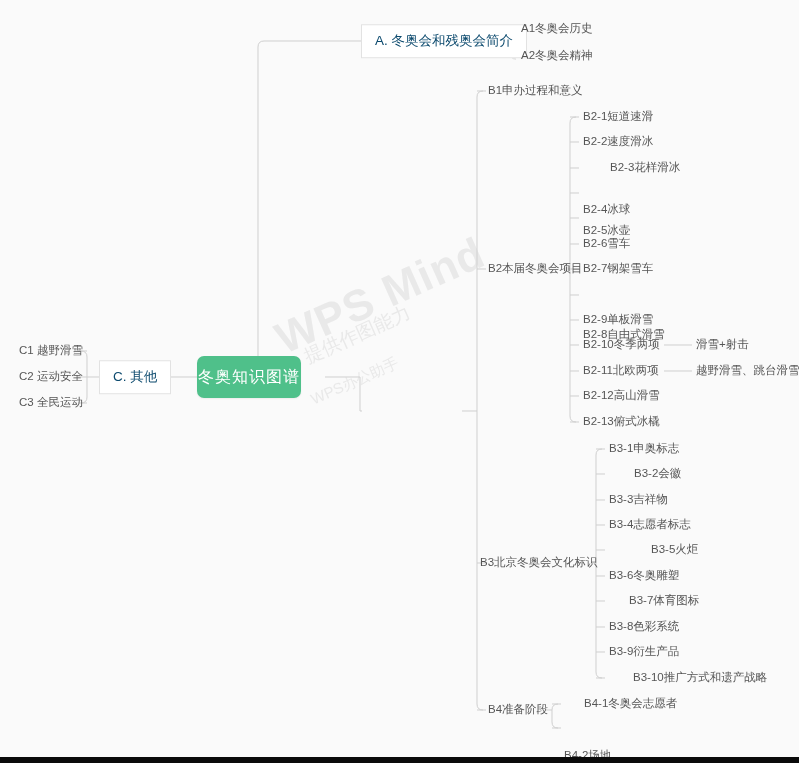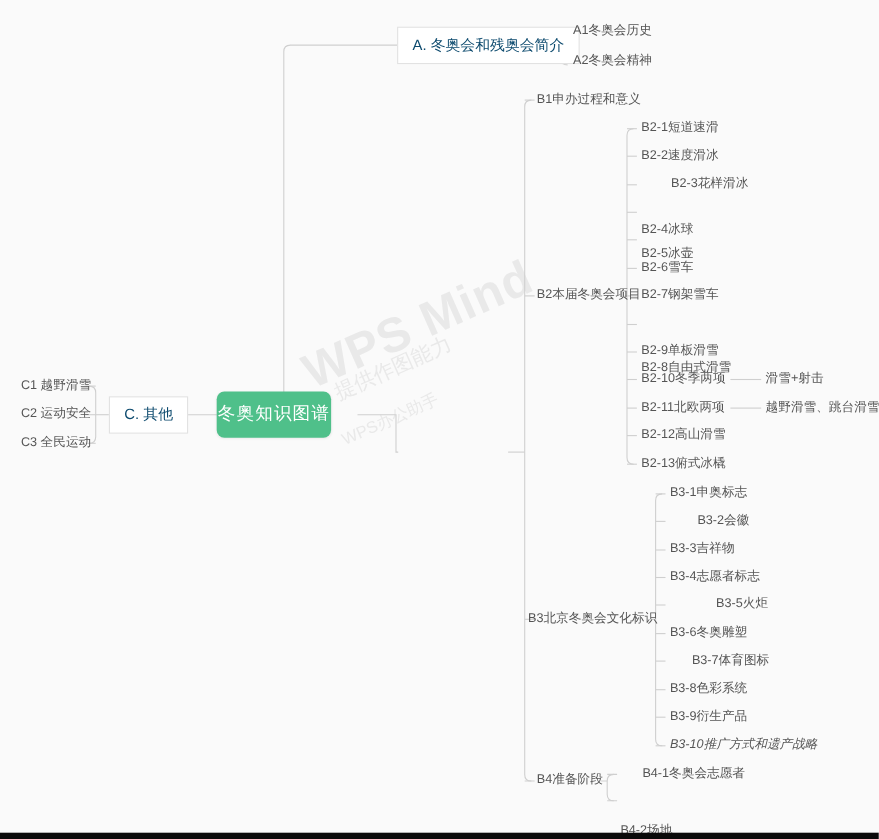--- a/index.html
+++ b/index.html
@@ -204,21 +204,21 @@
 
   <div class="node leaf" style="left:609px; top:449px;">B3-1申奥标志</div>
   <div class="node leaf" style="left:634px; top:474px;">B3-2会徽</div>
   <div class="node leaf" style="left:609px; top:500px;">B3-3吉祥物</div>
   <div class="node leaf" style="left:609px; top:525px;">B3-4志愿者标志</div>
   <div class="node leaf" style="left:609px; top:550px;margin-left:42px;">B3-5火炬</div>
   <div class="node leaf" style="left:609px; top:576px;">B3-6冬奥雕塑</div>
   <div class="node leaf" style="left:609px; top:601px;margin-left:20px;">B3-7体育图标</div>
   <div class="node leaf" style="left:609px; top:627px;">B3-8色彩系统</div>
   <div class="node leaf" style="left:609px; top:652px;">B3-9衍生产品</div>
-  <div class="node leaf" style="left:609px; top:678px;font-style:italic;">B3-10推广方式和遗产战略</div>
+  <div class="node leaf" style="left:633px; top:678px;">B3-10推广方式和遗产战略</div>
 
   <div class="node leaf" style="left:564px; top:704px;margin-left:20px;">B4-1冬奥会志愿者</div>
   <div class="node leaf" style="left:564px; top:728px;margin-top:28px;">B4-2场地</div>
 
   <div class="node boxed big" style="left:99px; top:377px;">C. 其他</div>
   <div class="node leaf" style="left:19px; top:351px;">C1 越野滑雪</div>
   <div class="node leaf" style="left:19px; top:377px;">C2 运动安全</div>
   <div class="node leaf" style="left:19px; top:403px;">C3 全民运动</div>
 
   <div id="bottombar"></div>

